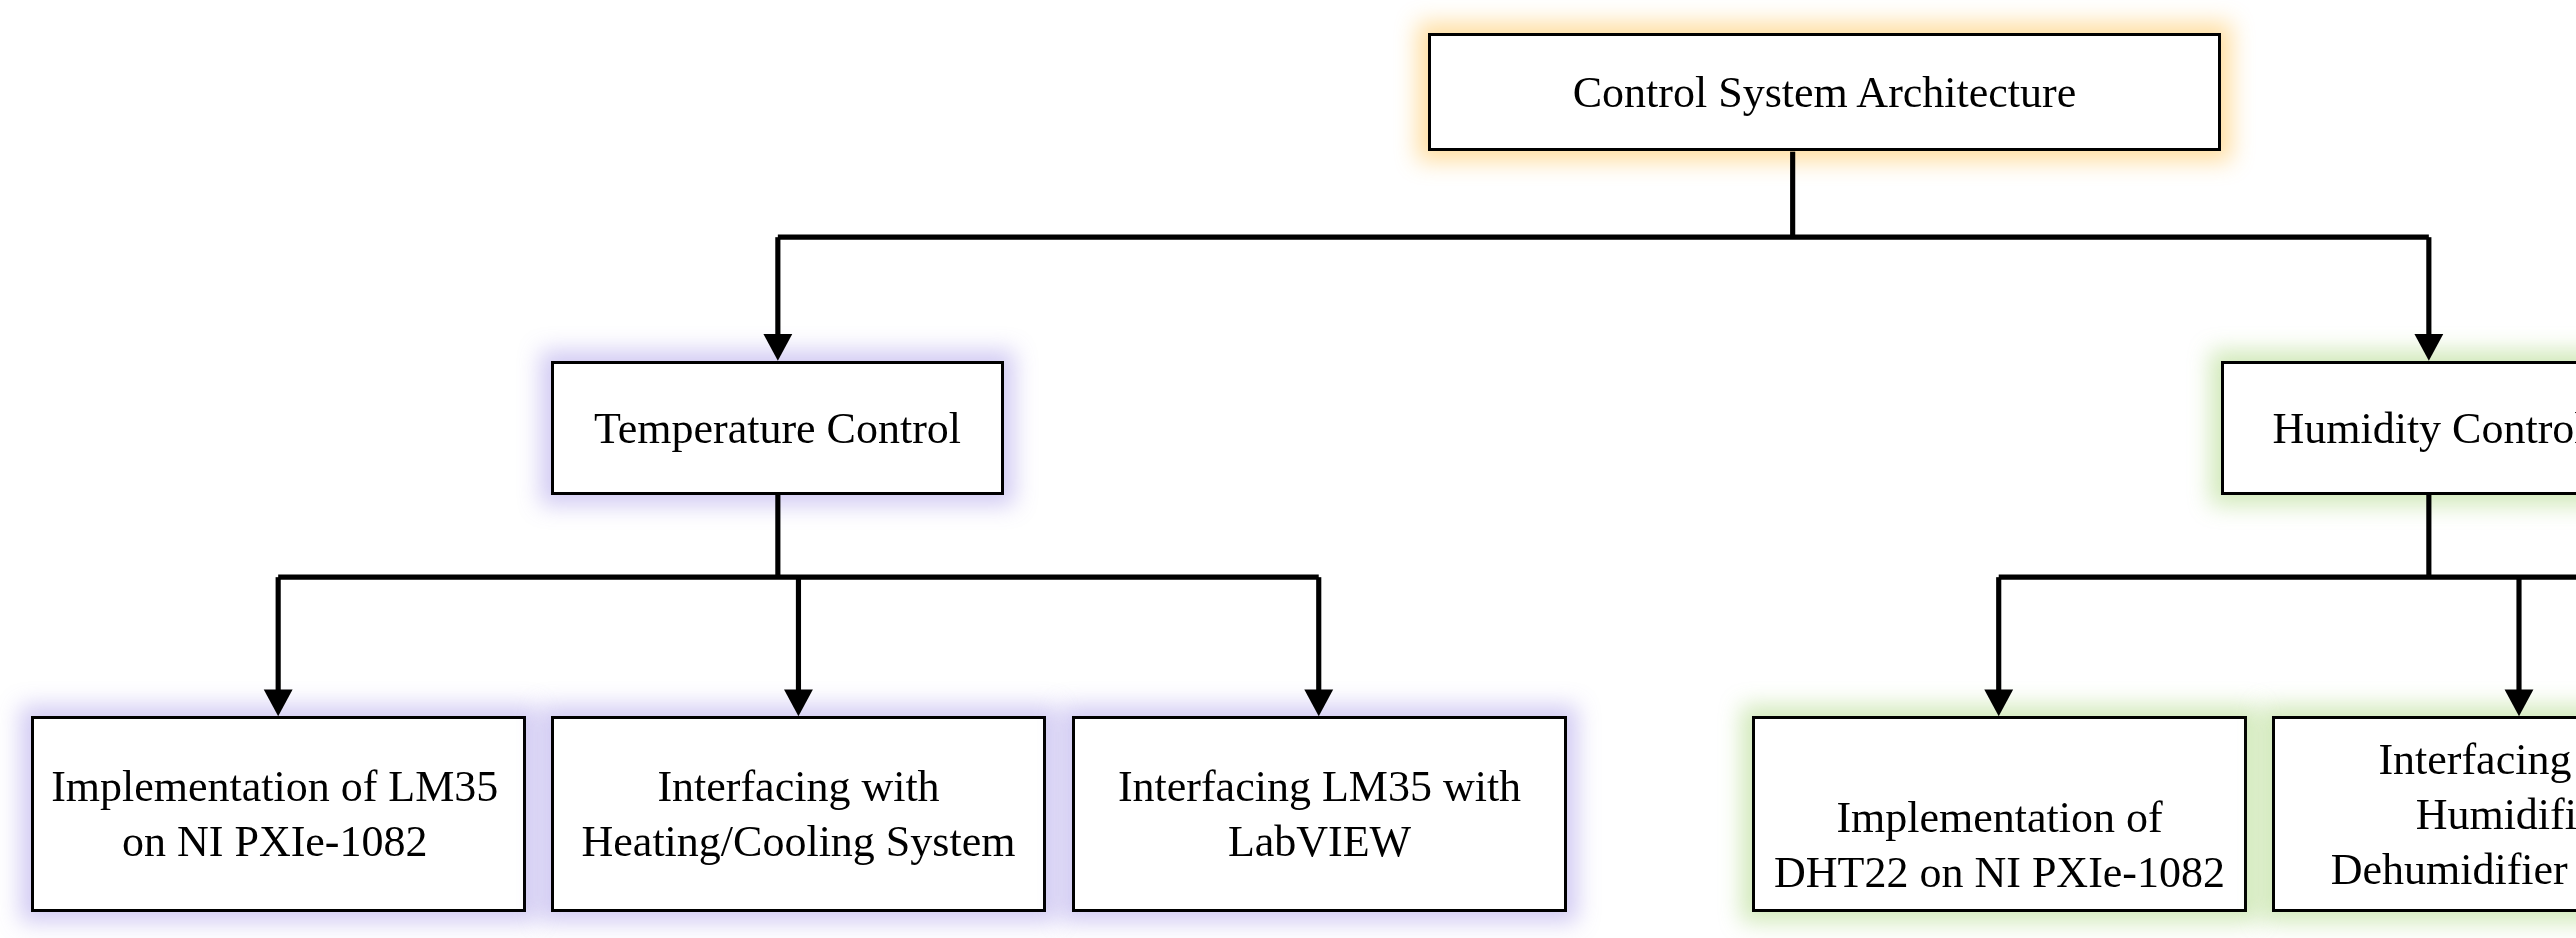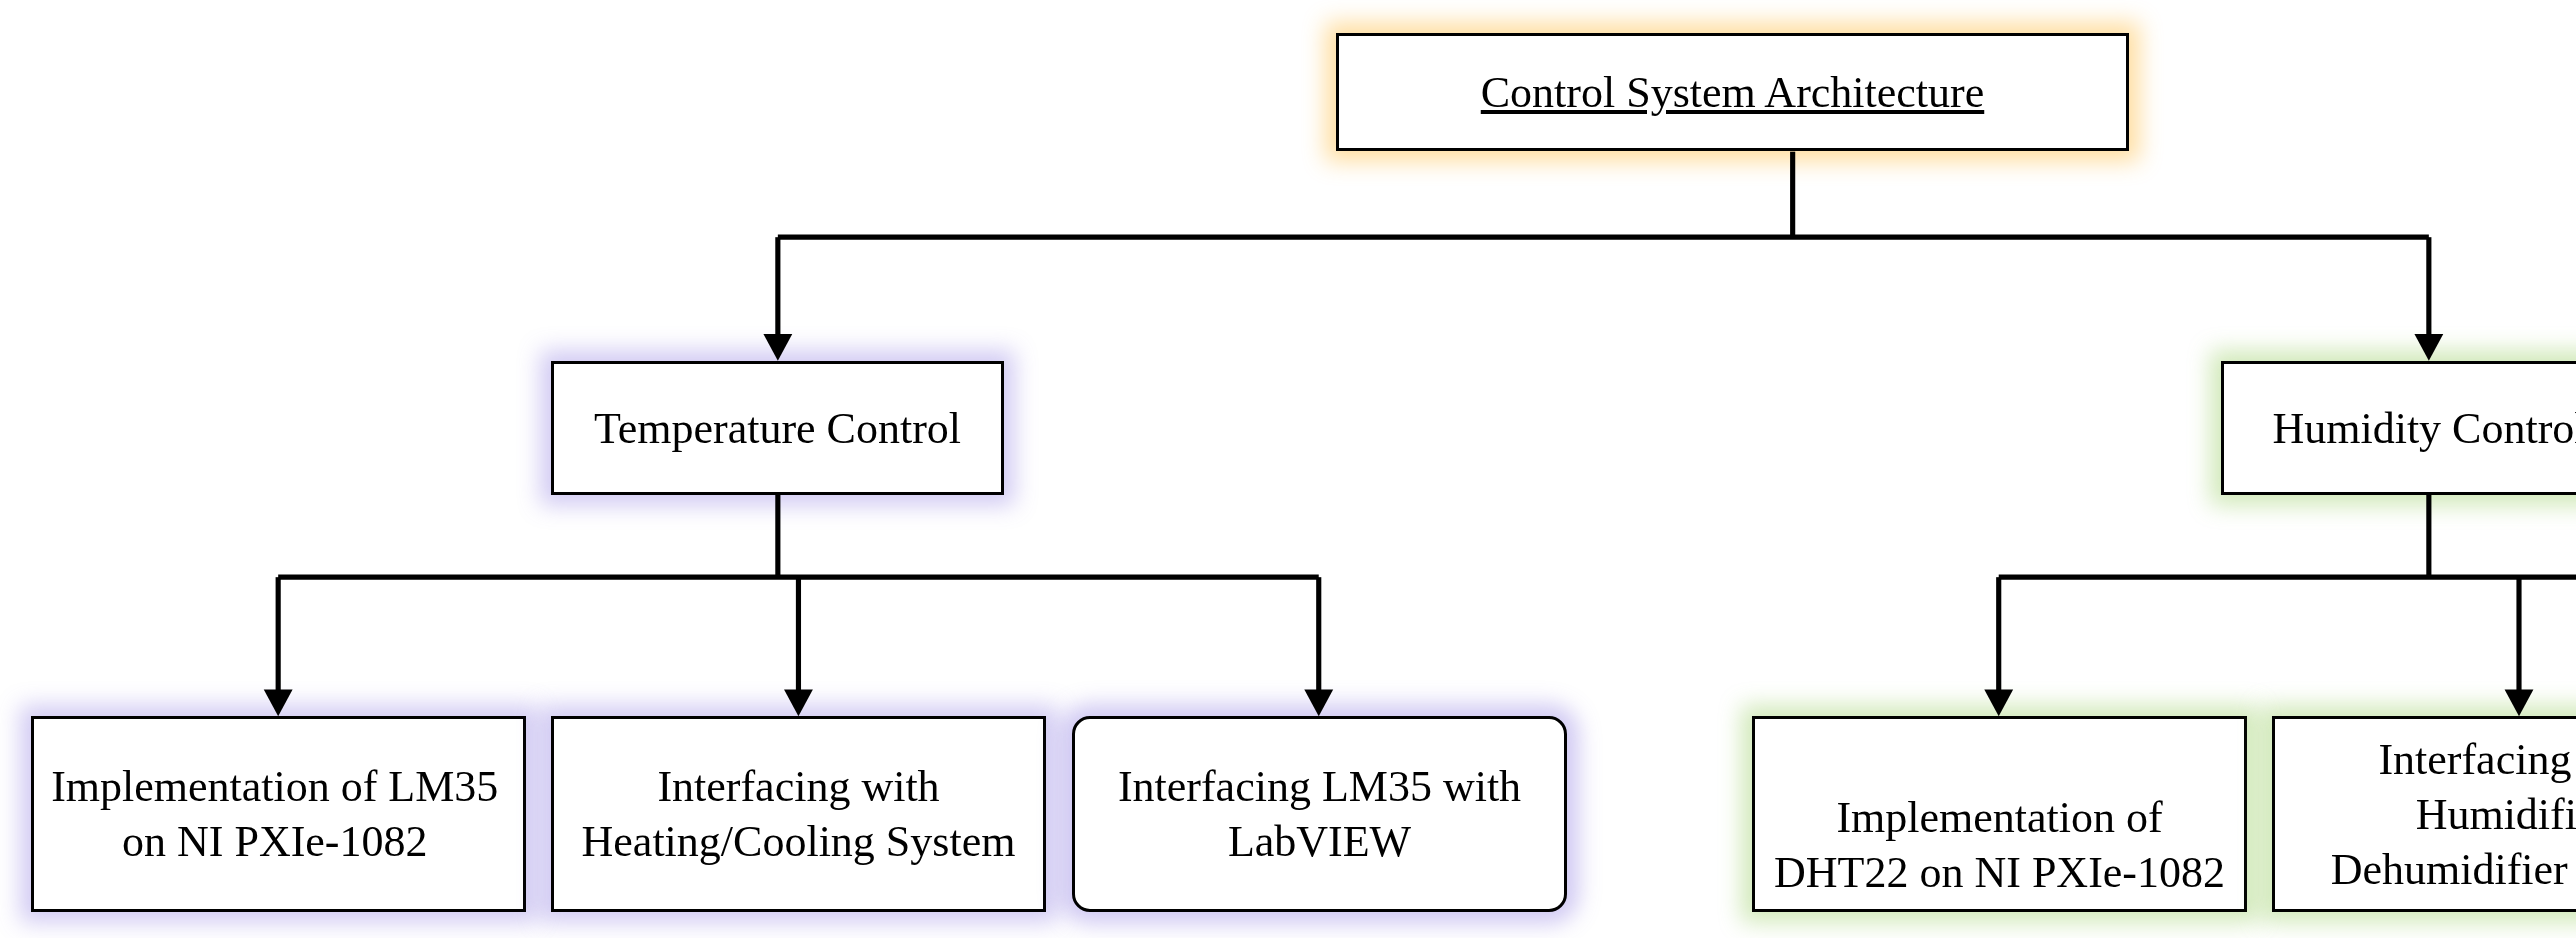--- a/index.html
+++ b/index.html
@@ -38,39 +38,39 @@
     fill: none;
   }
   svg.connectors .head {
     fill: #000;
     stroke: none;
   }
 </style>
 </head>
 <body>
 
-<div class="node glow-amber" style="left:1336px; top:33px; width:793px; height:118px;text-decoration:underline;">
+<div class="node glow-amber" style="left:1428px; top:33px; width:793px; height:118px;">
   <span>Control System Architecture</span>
 </div>
 
 <div class="node glow-violet" style="left:551px; top:361px; width:453px; height:134px;align-items:center;">
   <span>Temperature Control</span>
 </div>
 
 <div class="node glow-green" style="left:2221px; top:361px; width:417px; height:134px;">
   <span>Humidity Control</span>
 </div>
 
 <div class="node glow-violet" style="left:31px; top:716px; width:495px; height:196px;padding-left:10px;">
   <span>Implementation of LM35 on NI PXIe-1082</span>
 </div>
 <div class="node glow-violet" style="left:551px; top:716px; width:495px; height:196px;">
   <span>Interfacing with Heating/Cooling System</span>
 </div>
-<div class="node glow-violet" style="left:1072px; top:716px; width:495px; height:196px;border-radius:18px;">
+<div class="node glow-violet" style="left:1072px; top:716px; width:495px; height:196px;">
   <span>Interfacing LM35 with LabVIEW</span>
 </div>
 
 <div class="node glow-green" style="left:1752px; top:716px; width:495px; height:196px;align-items:flex-end;">
   <span>Implementation of DHT22 on NI PXIe-1082</span>
 </div>
 <div class="node glow-green" style="left:2272px; top:716px; width:495px; height:196px;">
   <span>Interfacing with Humidifier/ Dehumidifier System</span>
 </div>
 

